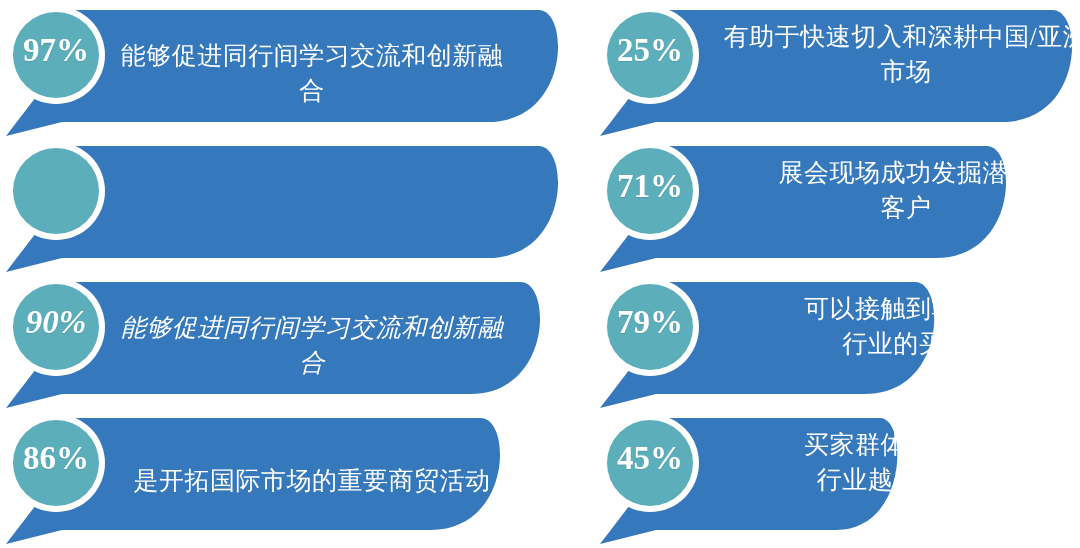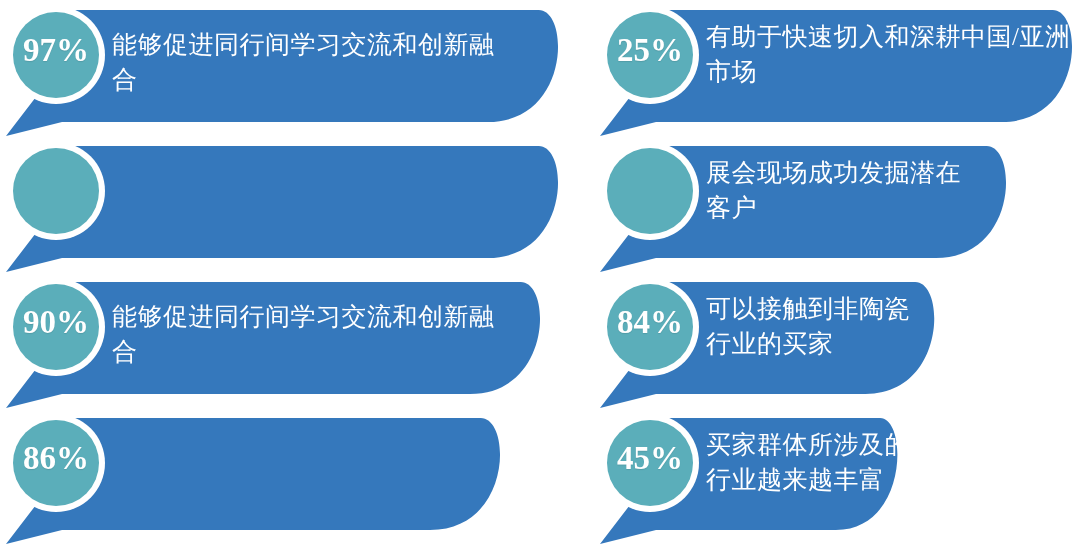--- a/index.html
+++ b/index.html
@@ -13,20 +13,21 @@
     position: relative;
     overflow: hidden;
     font-family: "Liberation Serif", "DejaVu Serif", serif;
   }
 
   #stage {
     position: absolute;
     left: 0; top: 0;
     width: 1080px;
     height: 548px;
+    text-align: center;
   }
 
   .item {
     position: absolute;
     width: 560px;
     height: 136px;
   }
 
   .item .svg-wrap {
     position: absolute;
@@ -56,21 +57,21 @@
     font-weight: 700;
     letter-spacing: 0px;
     line-height: 1;
     text-shadow: 0 1px 1px rgba(0,0,0,0.10);
     pointer-events: none;
   }
 
   .label {
     position: absolute;
     left: 112px;
-    top: 4px;
+    top: 15px;
     width: 400px;
     height: 112px;
     display: flex;
     flex-direction: column;
     justify-content: center;
     color: #ffffff;
     font-family: "Liberation Serif", "DejaVu Serif", serif;
     font-size: 25px;
     font-weight: 400;
     line-height: 1.42;
@@ -96,40 +97,41 @@
     </div>
     <div class="item" style="left: 0px; top: 138px;">
       <div class="svg-wrap">
         <svg viewBox="0 0 560 136" preserveAspectRatio="none">
           <path d="M 52 8 L 538.7 8 C 570 8 570 120 488 120 L 62 120 L 6 134 L 52 74 Z" fill="#3578BC"></path>
           <circle cx="56" cy="53" r="49" fill="#ffffff"></circle>
           <circle cx="56" cy="53" r="43" fill="#5BAEBA"></circle>
         </svg>
       </div>
     </div>
-    <div class="item" style="left: 0px; top: 274px;">
+    <div class="item" style="left: 0px; top: 274px; font-style: italic;">
       <div class="svg-wrap">
         <svg viewBox="0 0 560 136" preserveAspectRatio="none">
           <path d="M 52 8 L 520.7 8 C 552 8 552 120 470 120 L 62 120 L 6 134 L 52 74 Z" fill="#3578BC"></path>
           <circle cx="56" cy="53" r="49" fill="#ffffff"></circle>
           <circle cx="56" cy="53" r="43" fill="#5BAEBA"></circle>
         </svg>
       </div>
       <div class="pct">90%</div>
       <div class="label">能够促进同行间学习交流和创新融合</div>
     </div>
     <div class="item" style="left: 0px; top: 410px;">
       <div class="svg-wrap">
         <svg viewBox="0 0 560 136" preserveAspectRatio="none">
           <path d="M 52 8 L 480.7 8 C 512 8 512 120 430 120 L 62 120 L 6 134 L 52 74 Z" fill="#3578BC"></path>
           <circle cx="56" cy="53" r="49" fill="#ffffff"></circle>
           <circle cx="56" cy="53" r="43" fill="#5BAEBA"></circle>
         </svg>
       </div>
       <div class="pct">86%</div>
+      <div class="label">是开拓国际市场的重要商贸活动</div>
     </div>
     <div class="item" style="left: 594px; top: 2px;">
       <div class="svg-wrap">
         <svg viewBox="0 0 560 136" preserveAspectRatio="none">
           <path d="M 52 8 L 458.7 8 C 490 8 490 120 408 120 L 62 120 L 6 134 L 52 74 Z" fill="#3578BC"></path>
           <circle cx="56" cy="53" r="49" fill="#ffffff"></circle>
           <circle cx="56" cy="53" r="43" fill="#5BAEBA"></circle>
         </svg>
       </div>
       <div class="pct">25%</div>
@@ -137,32 +139,33 @@
 市场</div>
     </div>
     <div class="item" style="left: 594px; top: 138px;">
       <div class="svg-wrap">
         <svg viewBox="0 0 560 136" preserveAspectRatio="none">
           <path d="M 52 8 L 392.7 8 C 424 8 424 120 342 120 L 62 120 L 6 134 L 52 74 Z" fill="#3578BC"></path>
           <circle cx="56" cy="53" r="49" fill="#ffffff"></circle>
           <circle cx="56" cy="53" r="43" fill="#5BAEBA"></circle>
         </svg>
       </div>
+      <div class="pct">71%</div>
       <div class="label two-line">展会现场成功发掘潜在
 客户</div>
     </div>
     <div class="item" style="left: 594px; top: 274px;">
       <div class="svg-wrap">
         <svg viewBox="0 0 560 136" preserveAspectRatio="none">
           <path d="M 52 8 L 321.204 8 C 352 8 352 120 271.44 120 L 62 120 L 6 134 L 52 74 Z" fill="#3578BC"></path>
           <circle cx="56" cy="53" r="49" fill="#ffffff"></circle>
           <circle cx="56" cy="53" r="43" fill="#5BAEBA"></circle>
         </svg>
       </div>
-      <div class="pct">84%</div>
+      <div class="pct">79%</div>
       <div class="label two-line">可以接触到非陶瓷
 行业的买家</div>
     </div>
     <div class="item" style="left: 594px; top: 410px;">
       <div class="svg-wrap">
         <svg viewBox="0 0 560 136" preserveAspectRatio="none">
           <path d="M 52 8 L 286.13 8 C 314 8 314 120 241.8 120 L 62 120 L 6 134 L 52 74 Z" fill="#3578BC"></path>
           <circle cx="56" cy="53" r="49" fill="#ffffff"></circle>
           <circle cx="56" cy="53" r="43" fill="#5BAEBA"></circle>
         </svg>

